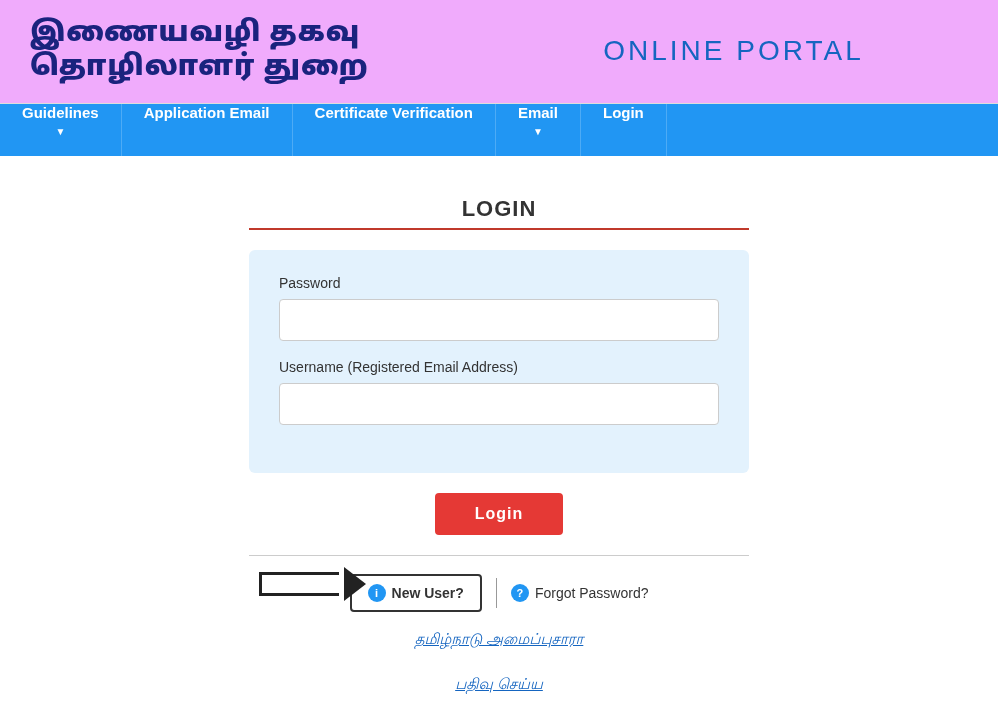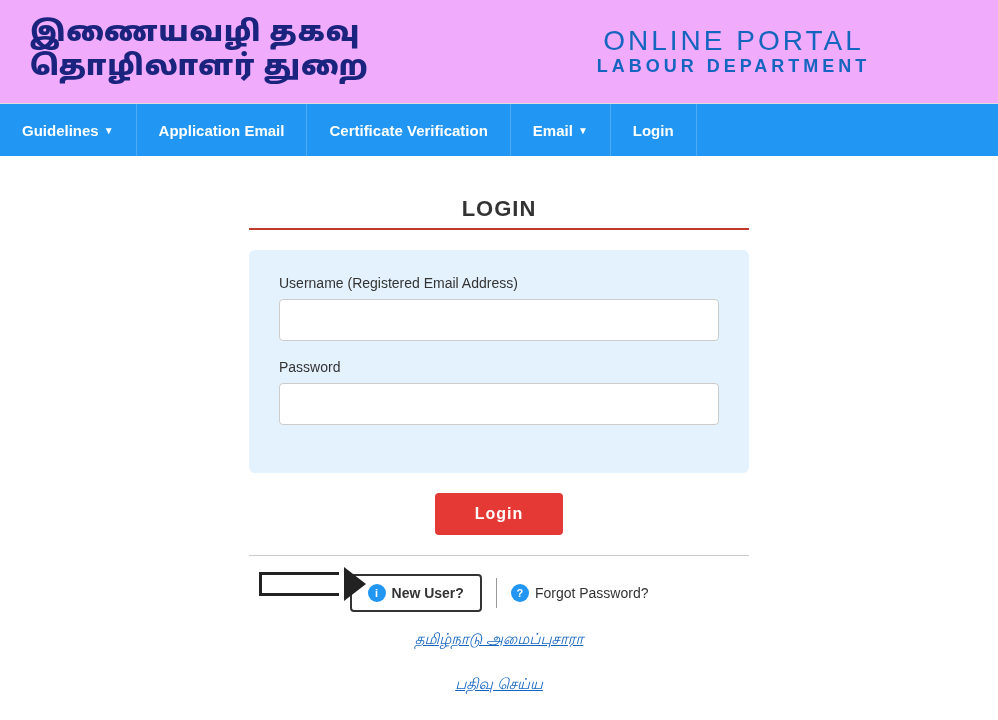--- a/index.html
+++ b/index.html
@@ -59,20 +59,21 @@
       align-items: center;
       padding: 0 22px;
       color: #fff;
       font-size: 15px;
       font-weight: 600;
       cursor: pointer;
       white-space: nowrap;
       border-right: 1px solid rgba(255,255,255,0.2);
       text-decoration: none;
       gap: 5px;
+      flex-direction: column;
     }
     .nav-item .arrow {
       font-size: 10px;
     }
 
     
     .main-content {
       display: flex;
       justify-content: center;
       padding: 40px 20px 30px;
@@ -225,21 +226,20 @@
 
 <div class="header">
   <div class="header-left">
     <div class="tamil-title">
       <span>இணையவழி தகவு</span><br>
       <span>தொழிலாளர் துறை</span>
     </div>
   </div>
   <div class="header-right">
     <div class="portal-title">ONLINE  PORTAL</div>
-    <div class="portal-subtitle">LABOUR  DEPARTMENT</div>
   </div>
 </div>
 
 <nav class="navbar">
   <a class="nav-item">
     <span>Guidelines</span>
     <span class="arrow">▼</span>
   </a>
   <a class="nav-item">
     <span>Application Email</span>
@@ -256,27 +256,27 @@
   </a>
 </nav>
 
 <div class="main-content">
   <div class="login-container">
 
     <div class="login-title">LOGIN</div>
     <div class="title-underline"></div>
 
     <div class="login-form-box">
+      <div class="form-group">
+        <label class="form-label">Password</label>
+        <input class="form-input" type="password" style="">
+      </div>
       <div class="form-group">
         <label class="form-label">Username (Registered Email Address)</label>
         <input class="form-input" type="text" style="">
-      </div>
-      <div class="form-group">
-        <label class="form-label">Password</label>
-        <input class="form-input" type="password" style="">
       </div>
     </div>
 
     <div class="login-btn-row">
       <button class="login-btn">Login</button>
     </div>
 
     <div style="position: relative; display: flex; justify-content: center; padding-top: 18px; border-top: 1px solid #ccc; margin-bottom: 16px;">
 
       <div style="position: absolute; left: 10px; top: 50%; transform: translateY(-50%); display: flex; align-items: center;">

